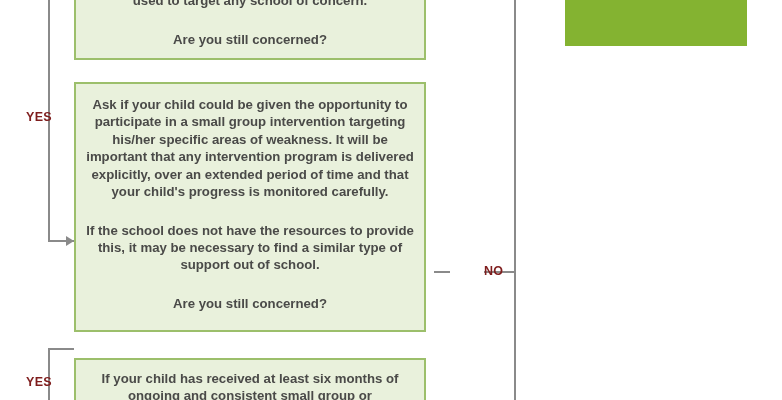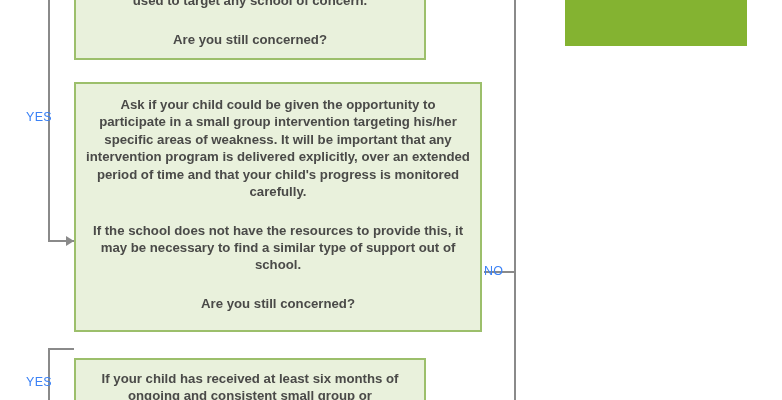--- a/index.html
+++ b/index.html
@@ -67,22 +67,22 @@
     position: absolute;
     width: 0; height: 0;
     border-top: 5px solid transparent;
     border-bottom: 5px solid transparent;
     border-left: 8px solid #8a8a8a;
   }
 
   
   .branch-label {
     position: absolute;
-    color: #3b82f6;
-    font-weight: normal;
+    color: #7f1d1d;
+    font-weight: bold;
     font-size: 12.5px;
     letter-spacing: 0.3px;
   }
 </style>
 </head>
 <body>
 
 <div class="canvas">
 
   <div class="line v" style="left:48px; top:0px; height:242px;"></div>
@@ -99,21 +99,21 @@
 
   <span class="branch-label" style="left:26px; top:110px;">YES</span>
   <span class="branch-label" style="left:26px; top:375px;">YES</span>
   <span class="branch-label" style="left:484px; top:264px;">NO</span>
 
   <div class="flowbox" style="left:74px; top:-40px; width:352px; height:100px; display:flex; flex-direction:column; justify-content:flex-end; padding-bottom:10px;">
     <p>used to target any school of concern.</p>
     <p>Are you still concerned?</p>
   </div>
 
-  <div class="flowbox" style="left:74px; top:82px; width:408px; height:250px; padding-top:12px;">
+  <div class="flowbox" style="left:74px; top:82px; width:352px; height:250px; padding-top:12px;">
     <p>Ask if your child could be given the opportunity to participate in a small group intervention targeting his/her specific areas of weakness. It will be important that any intervention program is delivered explicitly, over an extended period of time and that your child's progress is monitored carefully.</p>
     <p>If the school does not have the resources to provide this, it may be necessary to find a similar type of support out of school.</p>
     <p>Are you still concerned?</p>
   </div>
 
   <div class="flowbox" style="left:74px; top:358px; width:352px; height:90px; padding-top:10px;">
     <p>If your child has received at least six months of ongoing and consistent small group or</p>
   </div>
 
   <div class="greenbox" style="left:565px; top:-36px; width:182px; height:82px; display:flex; flex-direction:column; justify-content:flex-end; padding-bottom:8px;">

